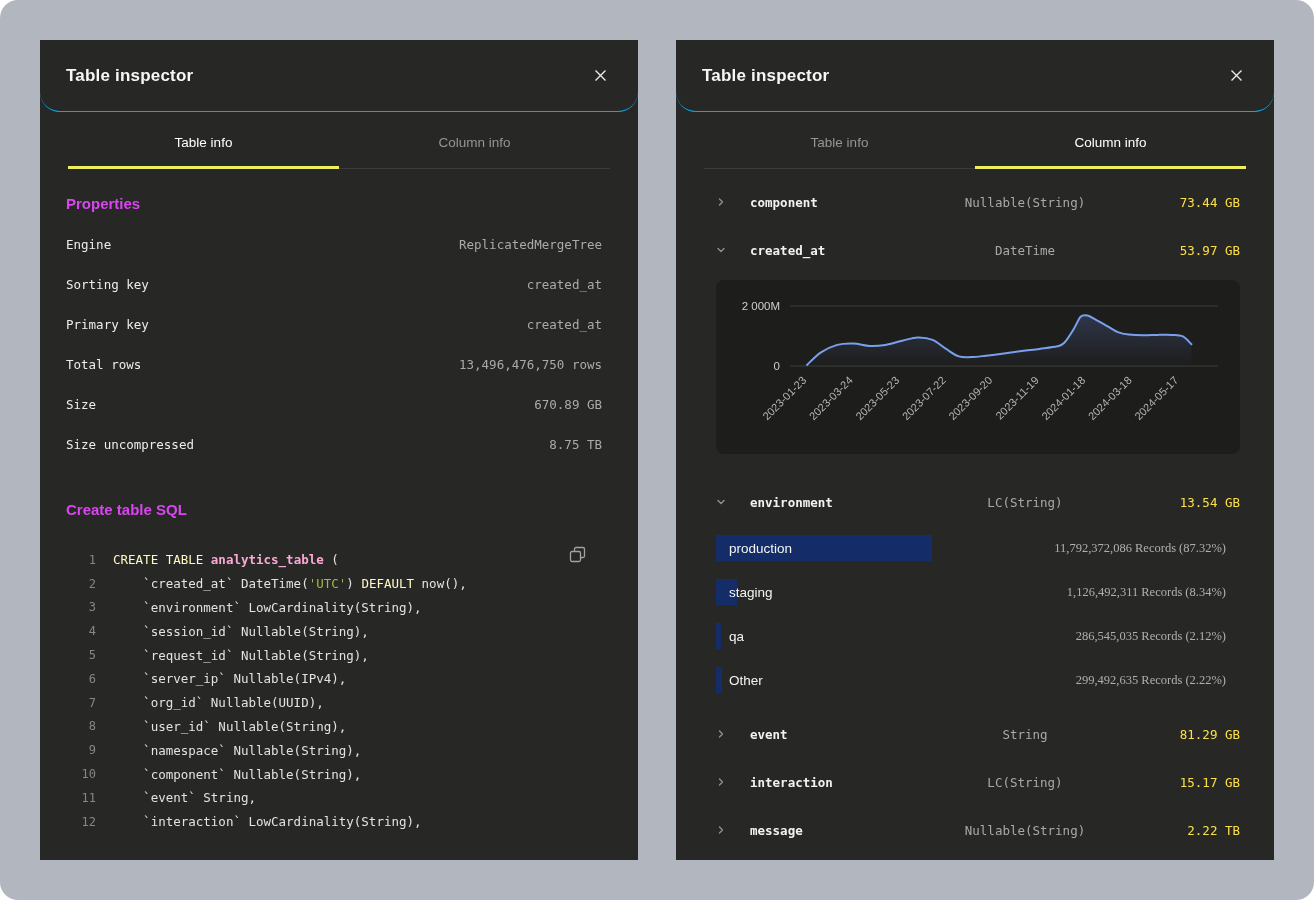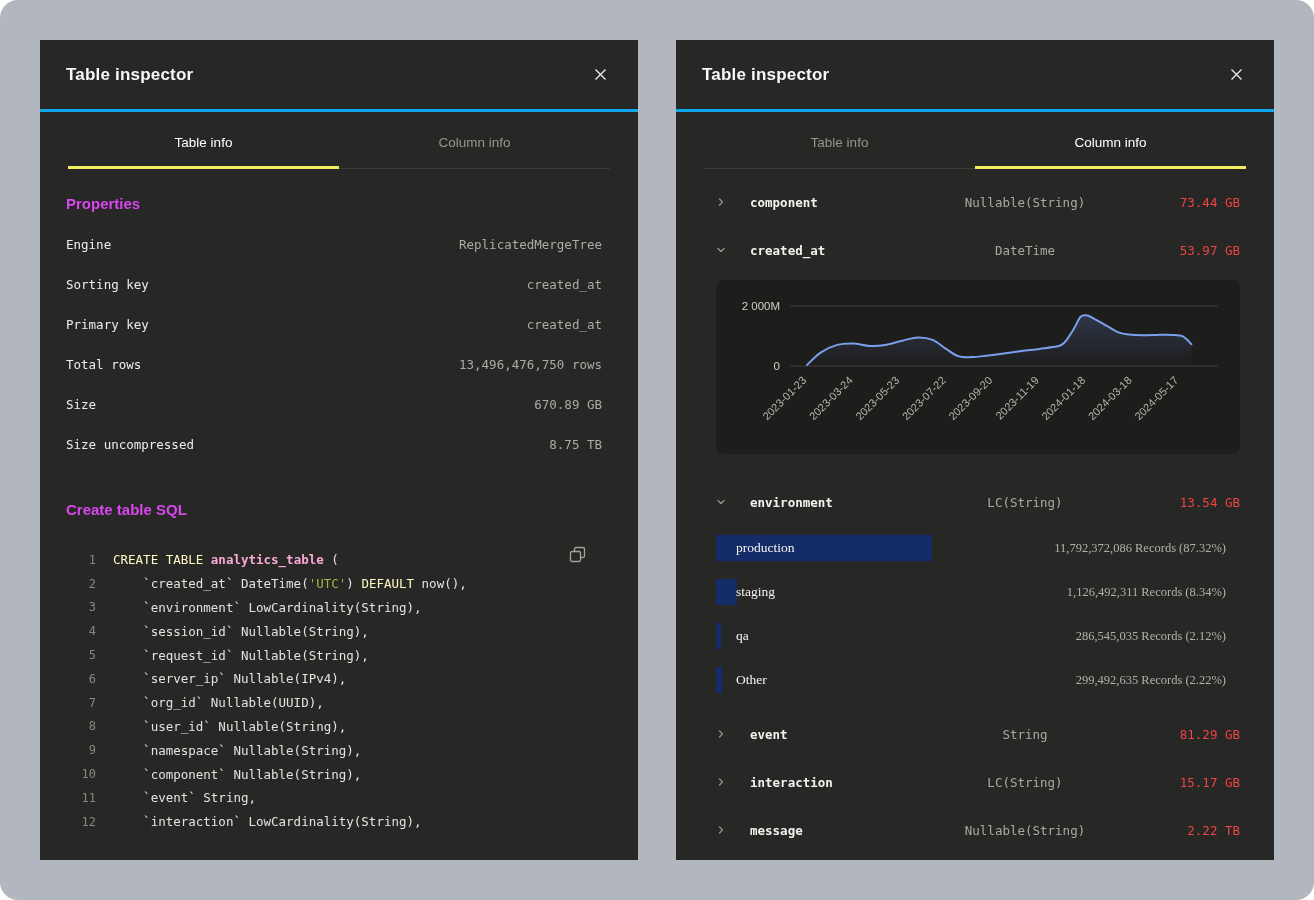--- a/index.html
+++ b/index.html
@@ -3,21 +3,21 @@
 <meta charset="utf-8">
 <style>
   * { margin:0; padding:0; box-sizing:border-box; }
   html,body { width:1314px; height:900px; }
   body { font-family:"Liberation Sans", sans-serif; background:#ffffff; }
   .stage { position:relative; width:1314px; height:900px; background:#b2b6bf; border-radius:18px; overflow:hidden; }
   .modal { position:absolute; top:40px; width:598px; height:820px; background:#272726; overflow:hidden; color:#e8e8e5; }
   .modal.left { left:40px; }
   .modal.right { left:676px; }
 
-  .modal-header { height:72px; display:flex; align-items:center; justify-content:space-between; padding:0 26px; border-bottom:3px solid #0ea5e9; }
+  .modal-header { height:72px; display:flex; align-items:center; justify-content:space-between; padding:0 26px; border-bottom:1px solid #0ea5e9;border-radius:20px; }
   .modal-title { font-size:17px; font-weight:700; color:#f7f7f5; letter-spacing:.2px; }
   .close-btn { background:none; border:none; cursor:pointer; display:flex; align-items:center; justify-content:center; width:24px; height:24px; }
 
   .tabs { height:57px; display:flex; margin:0 28px; border-bottom:1px solid #3c3c3a; }
   .tab { flex:1; display:flex; align-items:center; justify-content:center; font-size:13.5px; color:#96968f; cursor:pointer; border-bottom:3px solid transparent; margin-bottom:-1px; padding-top:6px; }
   .tab.active { color:#ffffff; font-weight:500; border-bottom-color:#f0ee5f; }
 
   
   .left-content { padding:10px 36px 0 26px; }
   .section-heading { font-size:15px; font-weight:700; color:#d946ef; margin-top:16px; }
@@ -34,29 +34,29 @@
   .tok-kw { color:#fef9c3; }
   .tok-str { color:#a9b446; }
   .tok-bold { color:#f9a8d4; font-weight:700; }
 
   
   .right-content { padding:9px 34px 0 40px; }
   .col-row { height:48px; display:flex; align-items:center; cursor:pointer; }
   .col-chevron { width:10px; height:10px; flex:none; display:flex; align-items:center; }
   .col-name { font-family:"DejaVu Sans Mono", monospace; font-size:12.5px; font-weight:700; color:#f2f2ef; margin-left:24px; flex:1; }
   .col-type { font-family:"DejaVu Sans Mono", monospace; font-size:12.5px; color:#a9a9a4; flex:0 0 210px; text-align:center; }
-  .col-size { font-family:"DejaVu Sans Mono", monospace; font-size:12.5px; color:#ef4444; flex:0 0 110px; text-align:right; }
+  .col-size { font-family:"DejaVu Sans Mono", monospace; font-size:12.5px; color:#fde047; flex:0 0 110px; text-align:right; }
 
   .chart-card { margin:6px 0 24px 0; height:174px; background:#1d1d1b; border-radius:8px;text-align:right; }
   .chart-card svg { display:block; }
 
   .env-values { margin-bottom:8px; }
   .env-row { position:relative; height:44px; display:flex; align-items:center; }
   .env-bar { position:absolute; left:0; top:9px; height:26px; background:#142d68; }
-  .env-label { position:relative; z-index:1; margin-left:20px; font-size:13.5px; color:#f4f4f1;font-family:Liberation Serif, serif; }
+  .env-label { position:relative; z-index:1; margin-left:13px; font-size:13.5px; color:#f4f4f1; }
   .env-records { margin-left:auto; font-family:Liberation Serif, serif; font-size:12.5px; color:#b0b0ab; padding-right:14px; }
 </style>
 </head>
 <body>
 
 <div class="stage">
 
   <div class="modal left">
     <div class="modal-header">
       <div class="modal-title">Table inspector</div>

